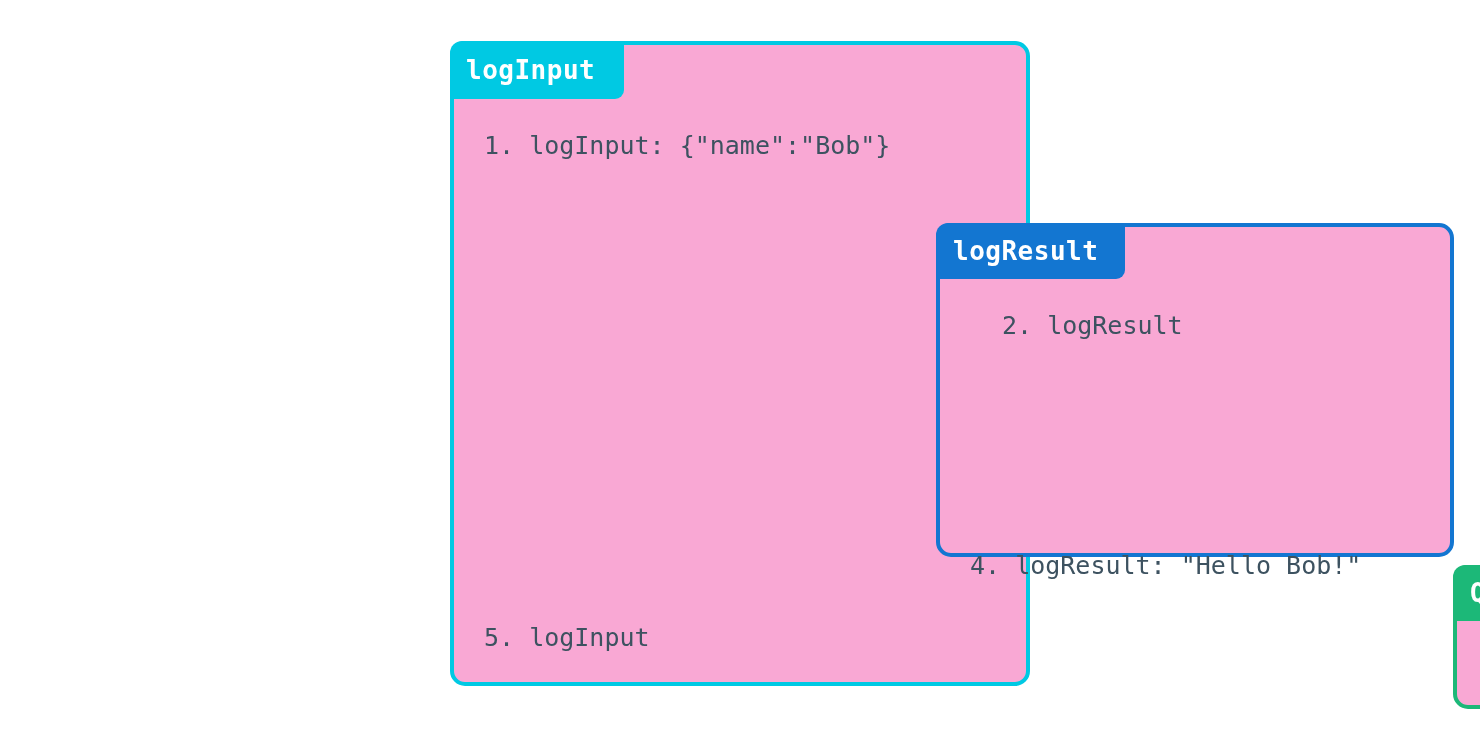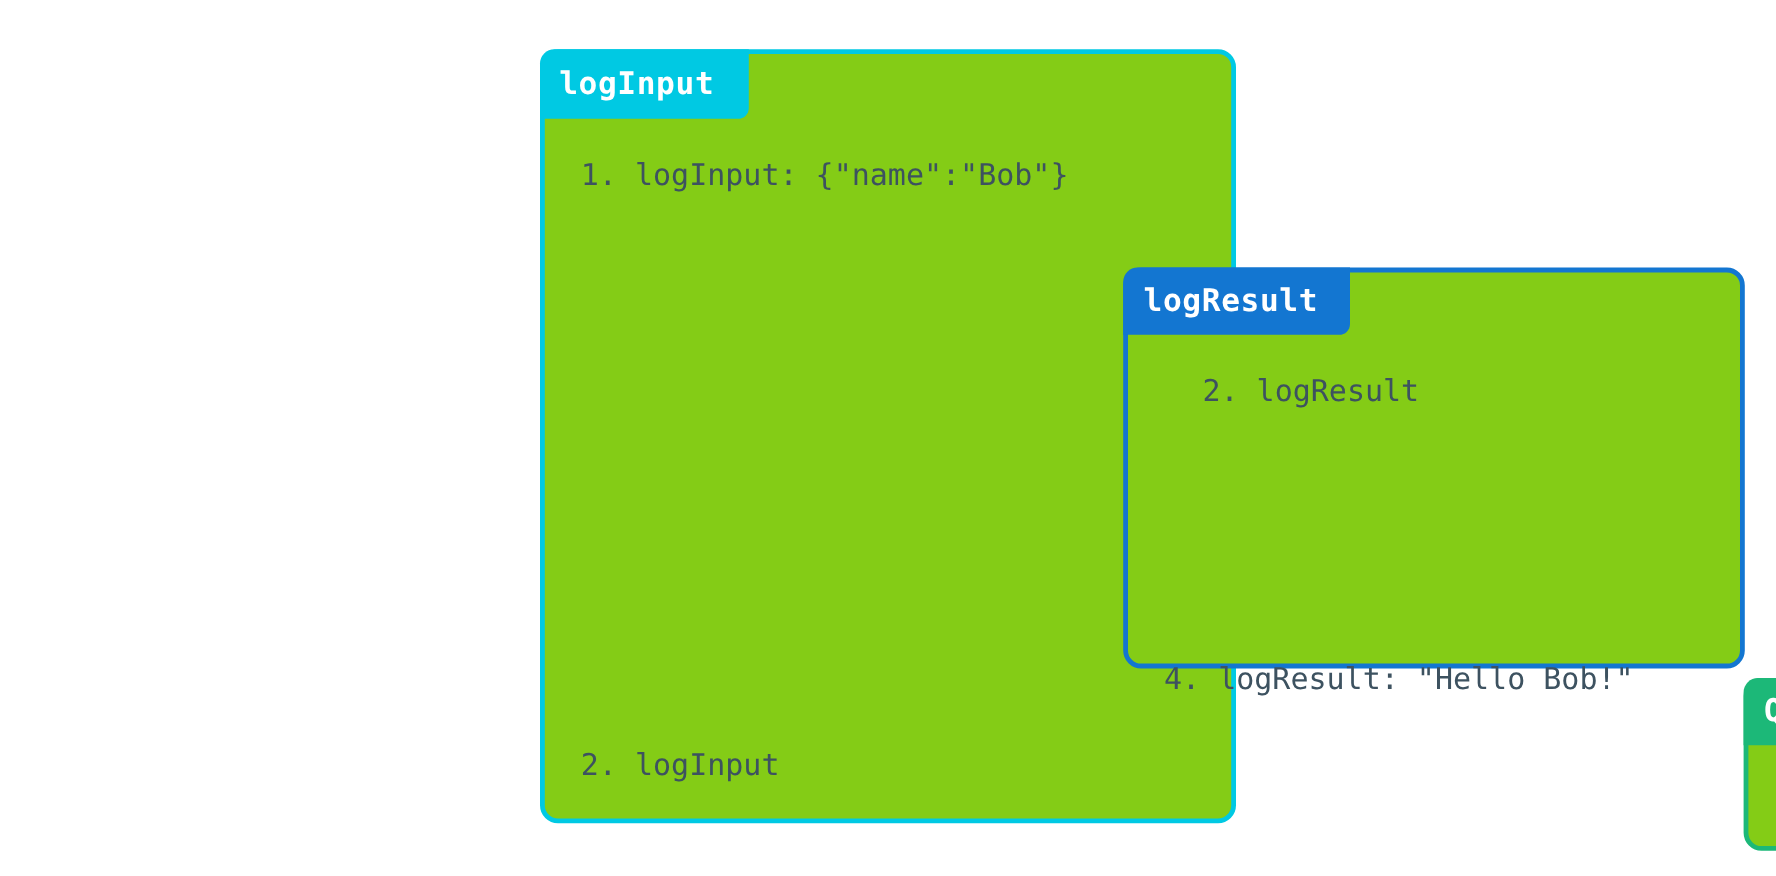--- a/index.html
+++ b/index.html
@@ -18,21 +18,21 @@
     position: relative;
     width: 1480px;
     height: 730px;
     background: #ffffff;
   }
 
   
   .trace-box {
     position: absolute;
     box-sizing: border-box;
-    background: #84cc16;
+    background: #f9a8d4;
     border-style: solid;
     border-radius: 15px;
   }
 
   .trace-badge {
     position: absolute;
     box-sizing: border-box;
     display: flex;
     align-items: center;
     color: #ffffff;
@@ -148,16 +148,16 @@
 
       <div class="trace-box" id="box-query-hello">
 
         <div class="trace-badge" id="badge-query-hello">Query.hello</div>
 
       </div>
 
       <div class="trace-line" id="line-4">4. logResult: "Hello Bob!"</div>
     </div>
 
-    <div class="trace-line" id="line-5">2. logInput</div>
+    <div class="trace-line" id="line-5">5. logInput</div>
   </div>
 
 </div>
 
 </body></html>

